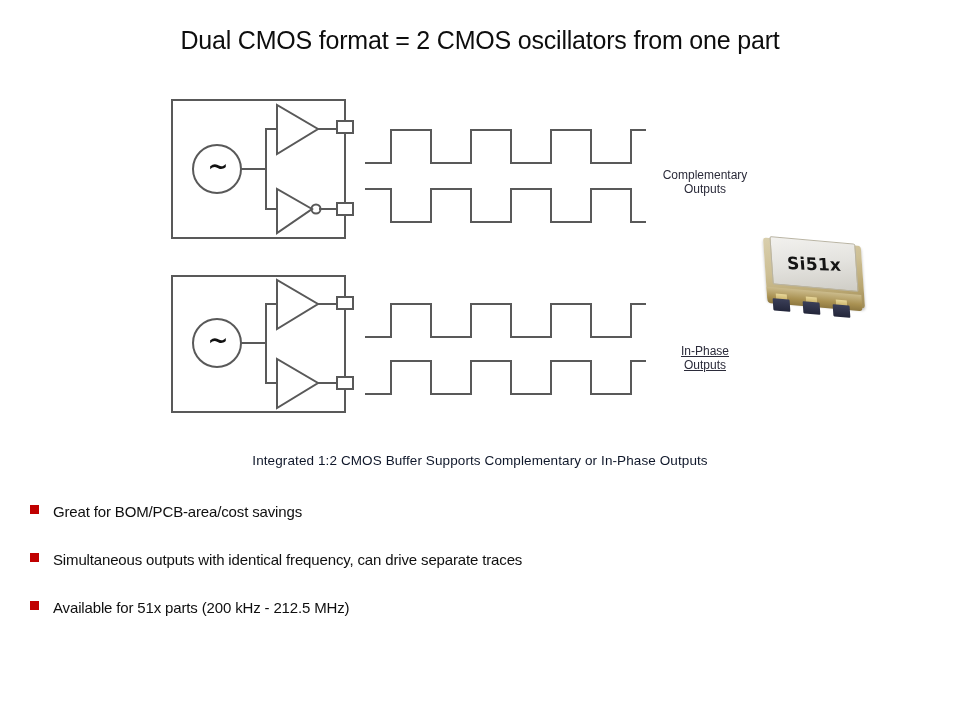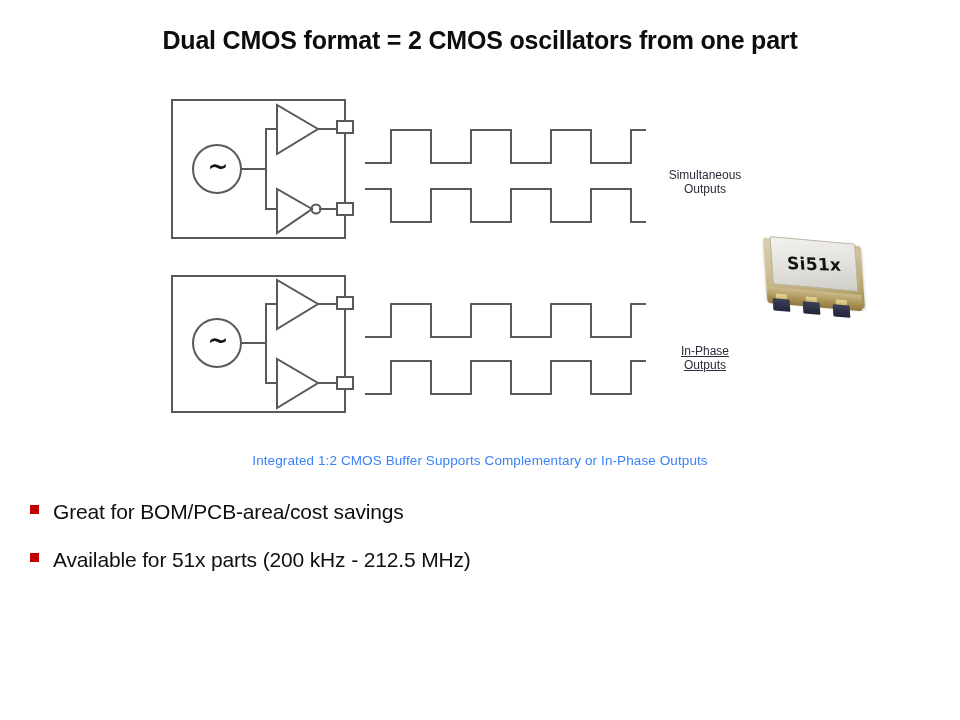--- a/index.html
+++ b/index.html
@@ -17,21 +17,21 @@
   }
 
   
   .slide-title {
     position: absolute;
     left: 0;
     top: 26px;
     width: 960px;
     text-align: center;
     font-size: 25px;
-    font-weight: bold;
+    font-weight: normal;
     letter-spacing: -0.2px;
     color: #0d0d0d;
     white-space: nowrap;
   }
 
   
   .figure {
     position: absolute;
     left: 0;
     top: 0;
@@ -42,21 +42,21 @@
     display: block;
   }
 
   .fig-caption {
     position: absolute;
     left: 0;
     top: 453px;
     width: 960px;
     text-align: center;
     font-size: 13.5px;
-    color: #3b82f6;
+    color: #0f172a;
     letter-spacing: 0.1px;
   }
 
   .wave-label {
     position: absolute;
     text-align: center;
     font-size: 12px;
     line-height: 14px;
     color: #2b2b3a;
   }
@@ -150,21 +150,21 @@
   }
   .bullet-marker {
     flex: 0 0 auto;
     width: 9px;
     height: 9px;
     margin-top: 9px;
     margin-right: 14px;
   }
   .bullet-text {
     flex: 1 1 auto;
-    font-size: 21px;
+    font-size: 15px;
     line-height: 31px;
     color: #0f0f0f;
     letter-spacing: -0.15px;
   }
 </style>
 </head>
 <body style="background: rgb(255, 255, 255);">
 
 <div class="slide-title">Dual CMOS format = 2 CMOS oscillators from one part</div>
 
@@ -220,21 +220,21 @@
 
       <polyline points="366,337 391,337 391,304 431,304 431,337 471,337 471,304 511,304
                 511,337 551,337 551,304 591,304 591,337 631,337 631,304 645,304"></polyline>
 
       <polyline points="366,394 391,394 391,361 431,361 431,394 471,394 471,361 511,361
                 511,394 551,394 551,361 591,361 591,394 631,394 631,361 645,361"></polyline>
     </g>
   </svg>
 
   <div class="wave-label complementary">
-    <div>Simultaneous</div>
+    <div>Complementary</div>
     <div>Outputs</div>
   </div>
 
   <div class="wave-label inphase">
     <div>In-Phase</div>
     <div>Outputs</div>
   </div>
 
   <div class="chip-photo">
     <div class="chip-body"></div>
@@ -253,20 +253,24 @@
   <div class="fig-caption">Integrated 1:2 CMOS Buffer Supports Complementary or In-Phase Outputs</div>
 </div>
 
 <div class="bullets">
 
   <div class="bullet-item">
     <span class="bullet-marker" style="background: rgb(192, 0, 0);"></span>
     <span class="bullet-text">Great for BOM/PCB-area/cost savings</span>
   </div>
 
+  <div class="bullet-item">
+    <span class="bullet-marker" style="background: rgb(192, 0, 0);"></span>
+    <span class="bullet-text">Simultaneous outputs with identical frequency, can drive separate traces</span>
+  </div>
 
   <div class="bullet-item">
     <span class="bullet-marker" style="background: rgb(192, 0, 0);"></span>
     <span class="bullet-text">Available for 51x parts (200 kHz - 212.5 MHz)</span>
   </div>
 </div>
 
 <div style="position:absolute;left:205px;top:152px;width:26px;text-align:center;font-family:'DejaVu Sans',sans-serif;font-size:25px;font-weight:bold;color:#111;">~</div>
 <div style="position:absolute;left:205px;top:326px;width:26px;text-align:center;font-family:'DejaVu Sans',sans-serif;font-size:25px;font-weight:bold;color:#111;">~</div>
 

